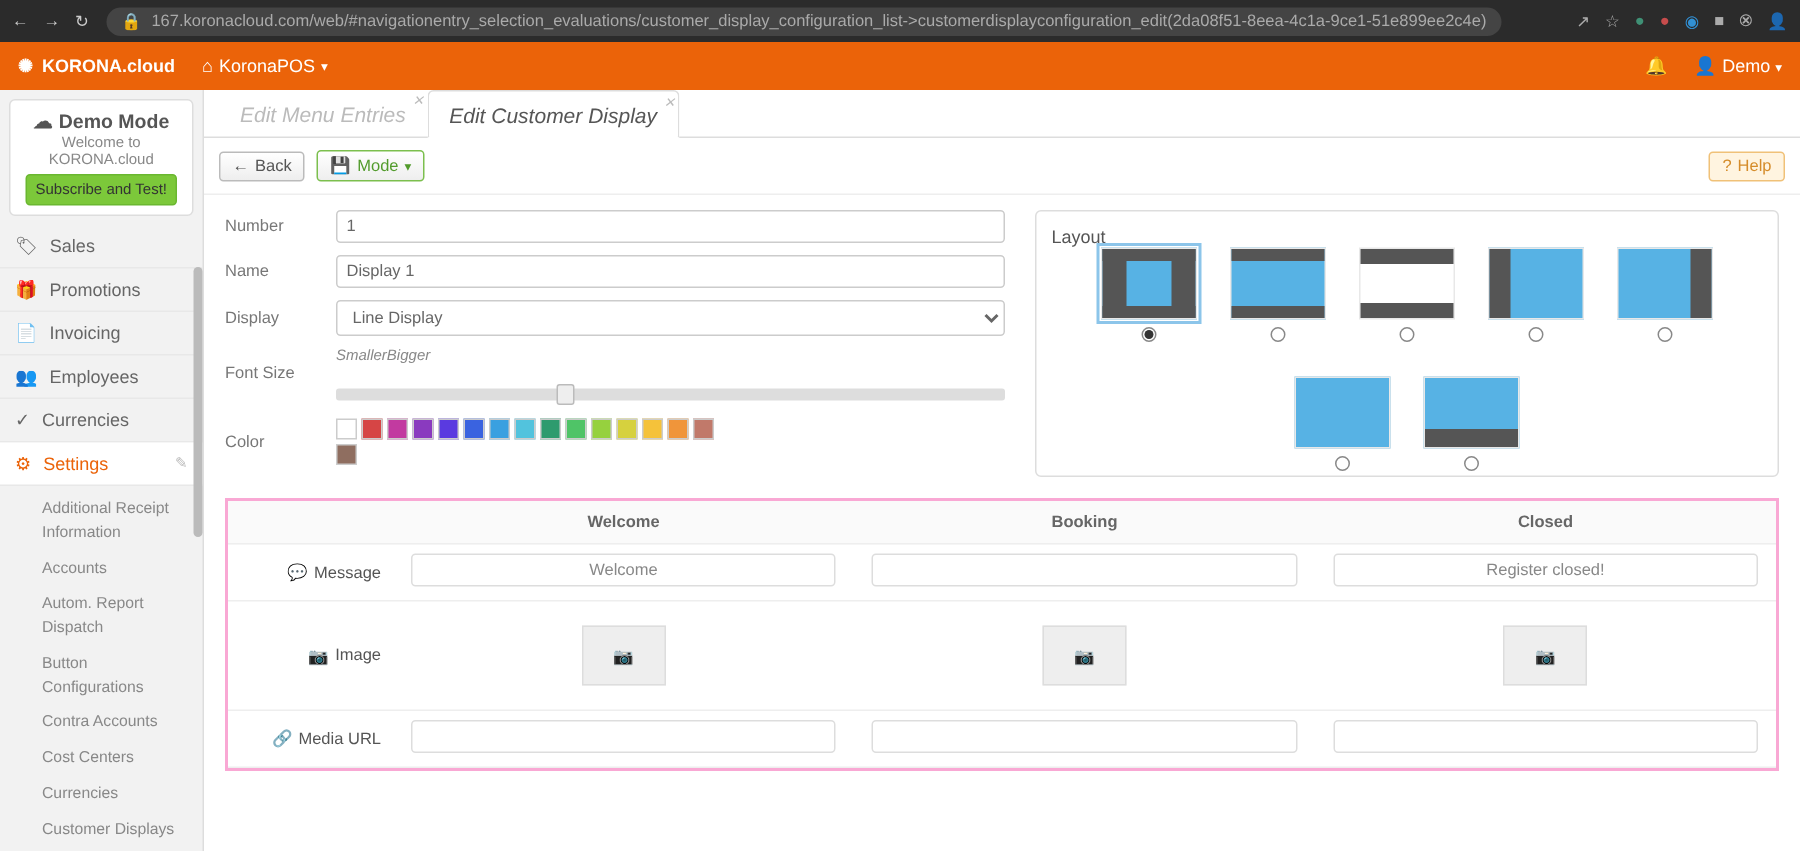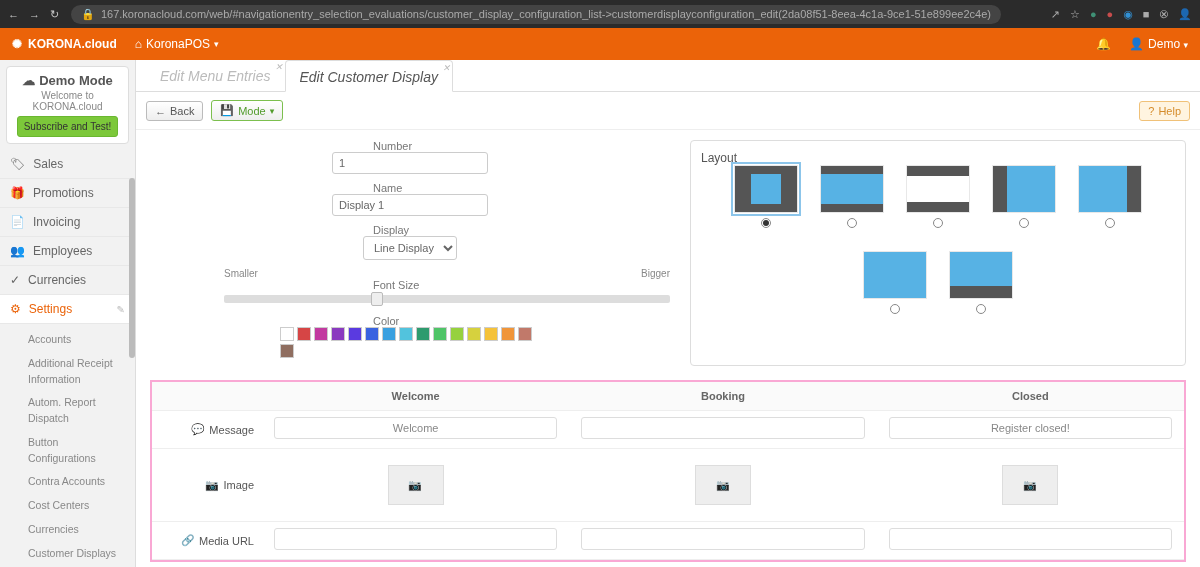--- a/index.html
+++ b/index.html
@@ -31,25 +31,25 @@
 .tabs { display: flex; border-bottom: 1px solid #ddd; padding-left: 10px; font-style: italic; }
 .tab { padding: 8px 14px 6px; font-size: 14px; color: #bbb; position: relative; cursor: pointer; }
 .tab .x { position: absolute; top: 2px; right: 2px; font-size: 9px; color: #bbb; }
 .tab.active { background: #fff; border: 1px solid #ddd; border-bottom: 1px solid #fff; border-radius: 4px 4px 0 0; margin-bottom: -1px; color: #555; }
 .toolbar { display: flex; align-items: center; gap: 8px; padding: 8px 10px; border-bottom: 1px solid #eee; }
 .btn { border: 1px solid #bbb; background: linear-gradient(#fff,#eee); border-radius: 3px; padding: 3px 8px; font-size: 11px; color: #555; cursor: pointer; display: inline-flex; align-items: center; gap: 4px; }
 .btn.save { border-color: #7cbf4e; color: #529b2c; }
 .btn.help { margin-left: auto; background: #fff4e0; border-color: #f0c178; color: #d58c2a; }
 .form-area { display: flex; gap: 20px; padding: 10px 14px 4px; }
 .form-left { width: 520px; }
-.form-row { display: flex; align-items: center; margin-bottom: 8px; flex-direction: column; }
+.form-row { display: flex; align-items: center; margin-bottom: 8px; }
 .form-row label { width: 74px; font-size: 11px; color: #777; }
 .form-row input[type=text], .form-row select { flex: 1; border: 1px solid #ccc; border-radius: 3px; padding: 4px 6px; font-size: 11px; color: #666; background: #fff; }
 .slider-row { margin-top: 4px; }
-.slider-labels { display: flex; justify-content: space-between; font-size: 10px; color: #888; margin-left: 74px; }
+.slider-labels { display: flex; font-size: 10px; color: #888; margin-left: 74px; font-style: italic; }
 .slider { height: 8px; background: #ddd; border-radius: 2px; margin: 4px 0 0 74px; position: relative; }
 .slider .handle { position: absolute; left: 33%; top: -3px; width: 12px; height: 14px; background: #eee; border: 1px solid #bbb; border-radius: 2px; }
 .colors { display: flex; flex-wrap: wrap; gap: 3px; width: 260px; }
 .color-sw { width: 14px; height: 14px; border: 1px solid #ccc; }
 .layout-box { flex: 1; border: 1px solid #ddd; border-radius: 4px; padding: 10px 10px 0; position: relative; }
 .layout-grid { display: flex; flex-wrap: wrap; gap: 20px 22px; justify-content: center; }
 .layout-opt { text-align: center; }
 .layout-thumb { width: 64px; height: 48px; background: #57b2e4; border: 1px solid #e8e8e8; margin-bottom: 4px; position: relative; }
 .layout-thumb.selected { outline: 2px solid #8cc5ea; outline-offset: 1px; }
 .ts { position: absolute; background: #555; }
@@ -137,22 +137,22 @@
     <div class="nav-item">
         <span>✓</span>
         <span>Currencies</span>
       </div>
     <div class="nav-item active">
         <span>⚙</span>
         <span>Settings</span>
         <span class="pencil">✎</span>
       </div>
     <div class="sub-list" id="sublist">
+        <div class="sub-item">Additional Receipt Information</div>
         <div class="sub-item">Accounts</div>
-        <div class="sub-item">Additional Receipt Information</div>
         <div class="sub-item">Autom. Report Dispatch</div>
         <div class="sub-item">Button Configurations</div>
         <div class="sub-item">Contra Accounts</div>
         <div class="sub-item">Cost Centers</div>
         <div class="sub-item">Currencies</div>
         <div class="sub-item">Customer Displays</div>
         <div class="sub-item">Customer Groups</div>
       </div>
     <div class="scroll-thumb"></div>
   </div>

